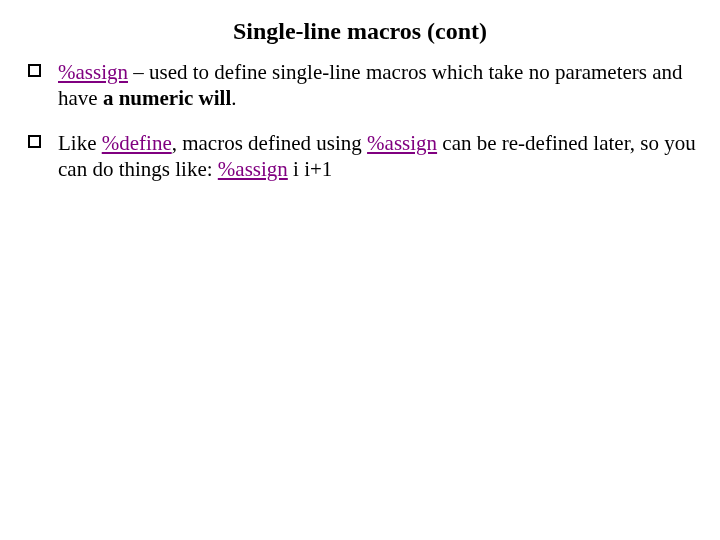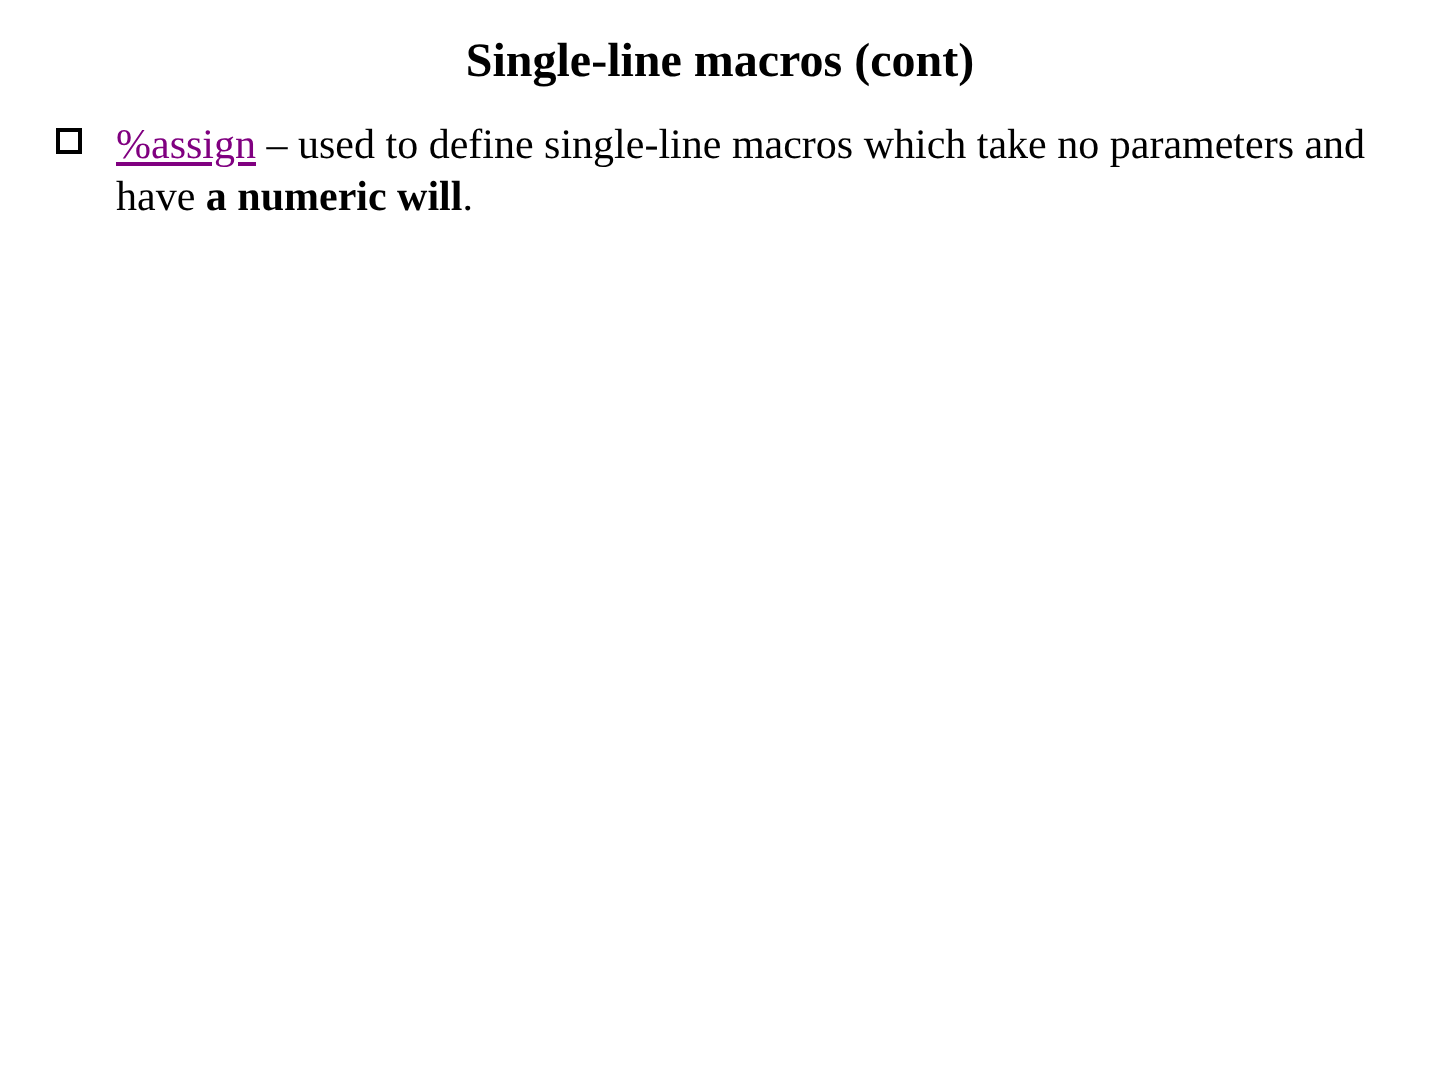--- a/index.html
+++ b/index.html
@@ -58,15 +58,18 @@
 <div class="slide">
   <h1 class="title">Single-line macros (cont)</h1>
 
   <ul class="bullets">
 
     <li>
       <span> </span><span class="kw">%assign</span><span> – used to define single-line macros which take no parameters and have </span><b>a numeric will</b><span>.</span>
     </li>
 
 
+    <li>
+      <span> </span><span>Like </span><span class="kw">%define</span><span>, macros defined using </span><span class="kw">%assign</span><span> can be re-defined later, so you can do things like: </span><span class="kw">%assign</span><span> i i+1</span>
+    </li>
 
   </ul>
 </div>
 
 </body></html>

